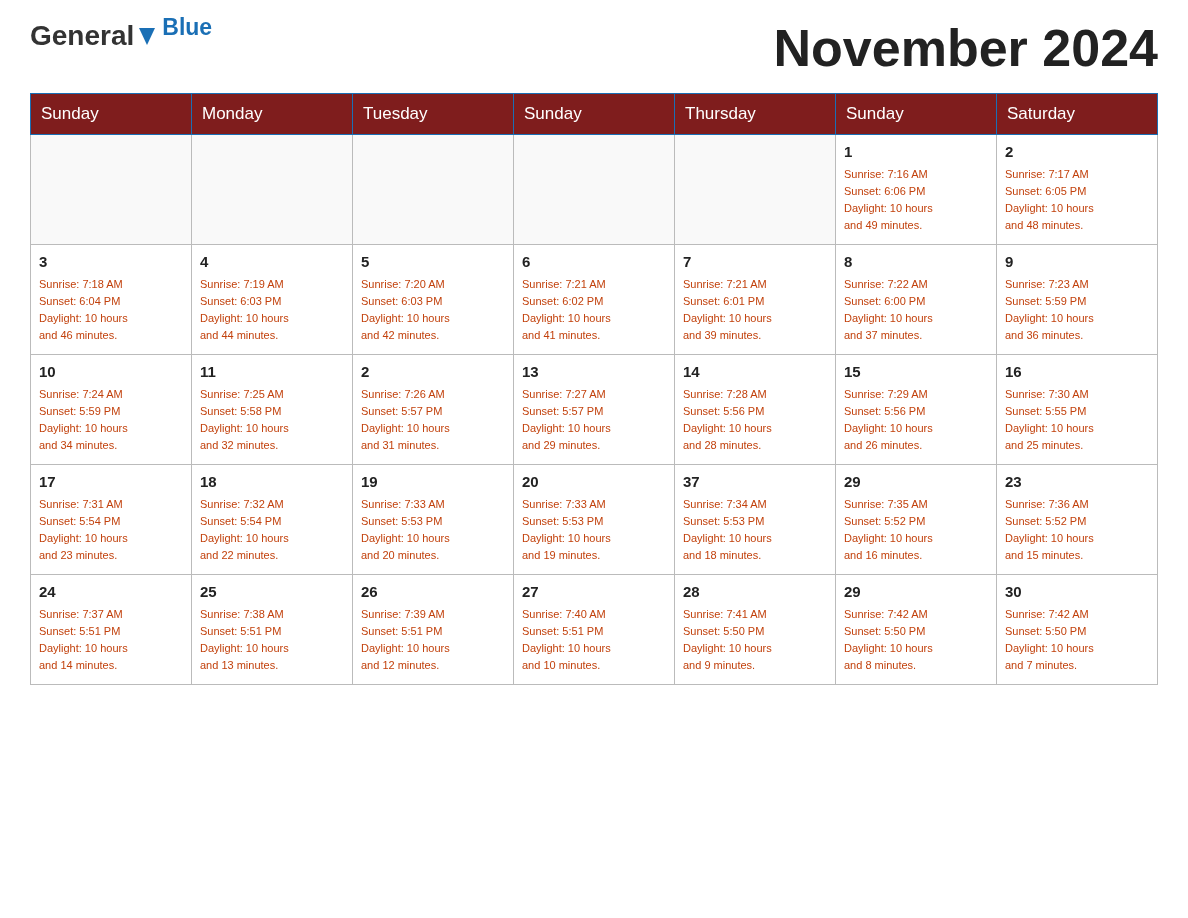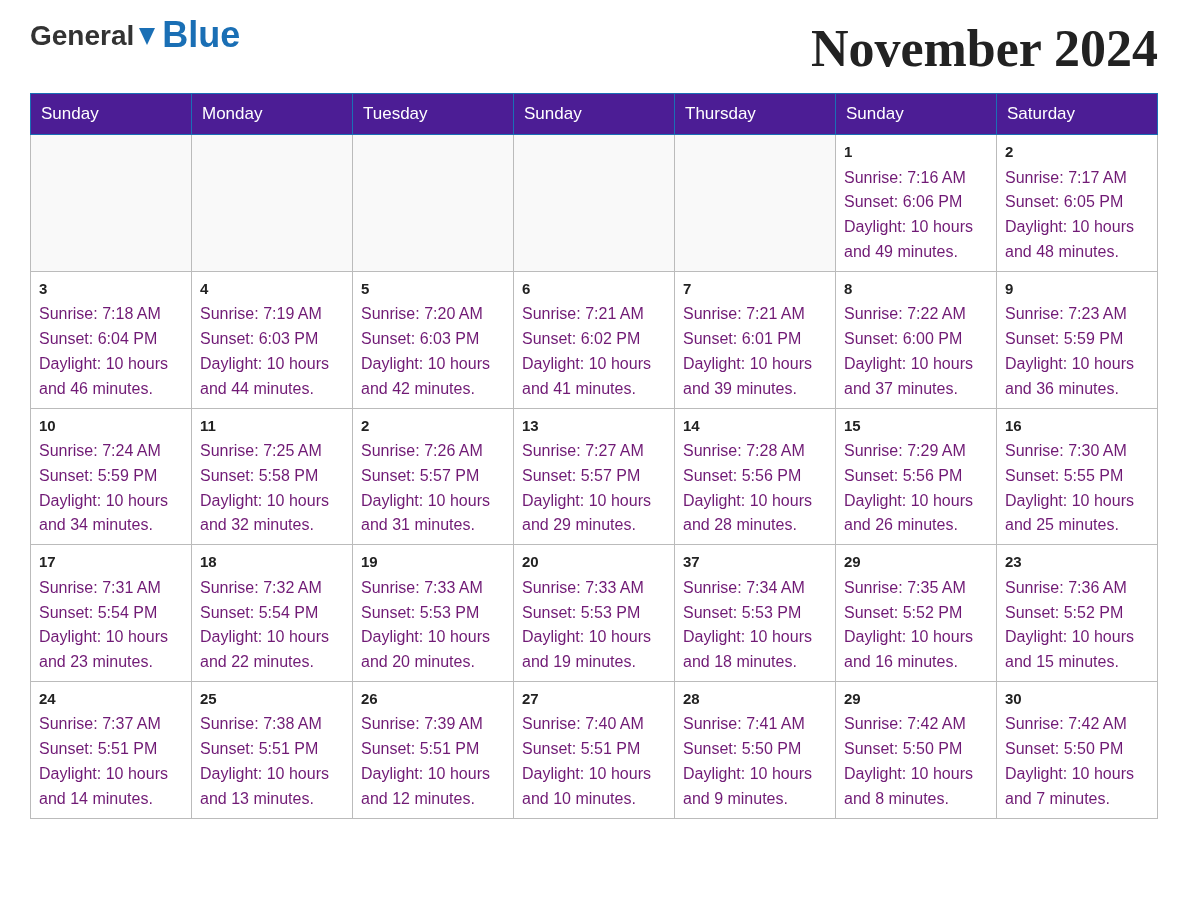--- a/index.html
+++ b/index.html
@@ -21,34 +21,33 @@
       align-items: flex-start;
     }
     .title-block {
       text-align: right;
     }
     .month-title {
       font-size: 52px;
       font-weight: bold;
       color: #222;
       line-height: 1.1;
-      font-family: Liberation Serif, serif;
     }
     .location-title {
       font-size: 22px;
       color: #555;
       margin-top: 4px;
     }
     .calendar-table {
       width: 100%;
       border-collapse: collapse;
       border: 1px solid #999;
     }
     .calendar-table th {
-      background-color: #4c1d95;
+      background-color: #7f1d1d;
       color: #fff;
       font-size: 17px;
       font-weight: normal;
       padding: 10px 10px;
       text-align: left;
       border: 1px solid #1a6fb5;
     }
     .calendar-table td {
       vertical-align: top;
       padding: 6px 8px;
@@ -59,43 +58,43 @@
       color: #222;
       line-height: 1.5;
     }
     .day-number {
       font-size: 15px;
       font-weight: bold;
       display: block;
       margin-bottom: 2px;
     }
     .day-info {
-      font-size: 16px;
-      color: #701a75;
+      font-size: 11px;
+      color: #c2410c;
       line-height: 1.55;
     }
     .empty-cell {
       background: #f9f9f9;
     }
     tr td {
       height: 110px;
     }
   </style>
 </head>
 <body>
 
 <div class="header">
   <div class="logo">
     <div style="display:flex; align-items:center; gap:2px;">
       <span style="font-size:28px; font-weight:bold; color:#333;">General</span>
       <svg width="22" height="22" viewBox="0 0 22 22">
         <polygon points="3,3 19,3 11,20" fill="#1a6fb5"></polygon>
       </svg>
     </div>
-    <div style="font-size:36px; font-weight:bold; color:#1a6fb5; margin-top:-6px; margin-left:4px;">Blue</div>
+    <div style="font-size:23px; font-weight:bold; color:#1a6fb5; margin-top:-6px; margin-left:4px;">Blue</div>
   </div>
   <div class="title-block">
     <div class="month-title">November 2024</div>
   </div>
 </div>
 
 <table class="calendar-table">
   <thead>
     <tr>
     <th>Sunday</th>

